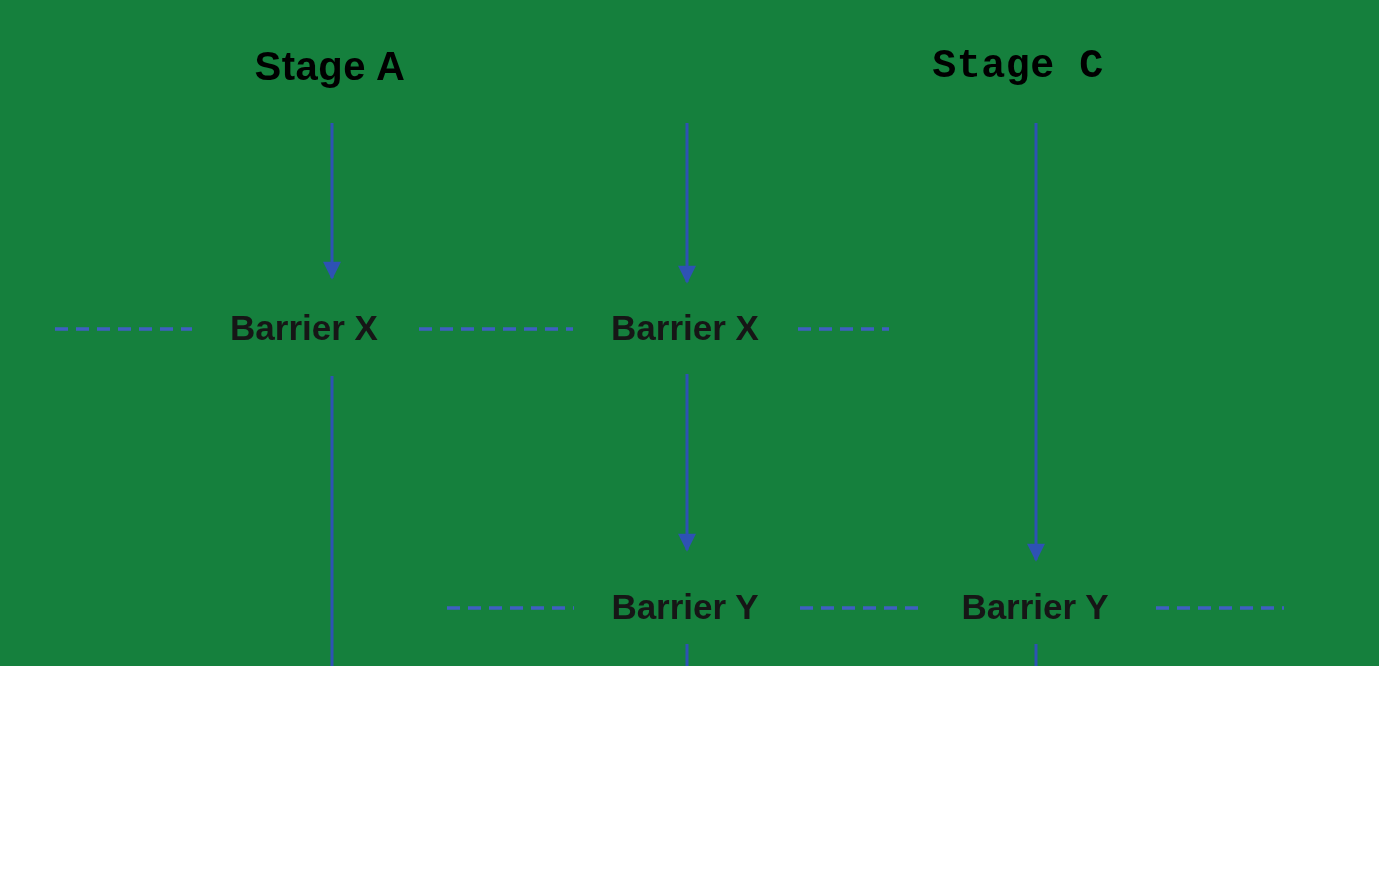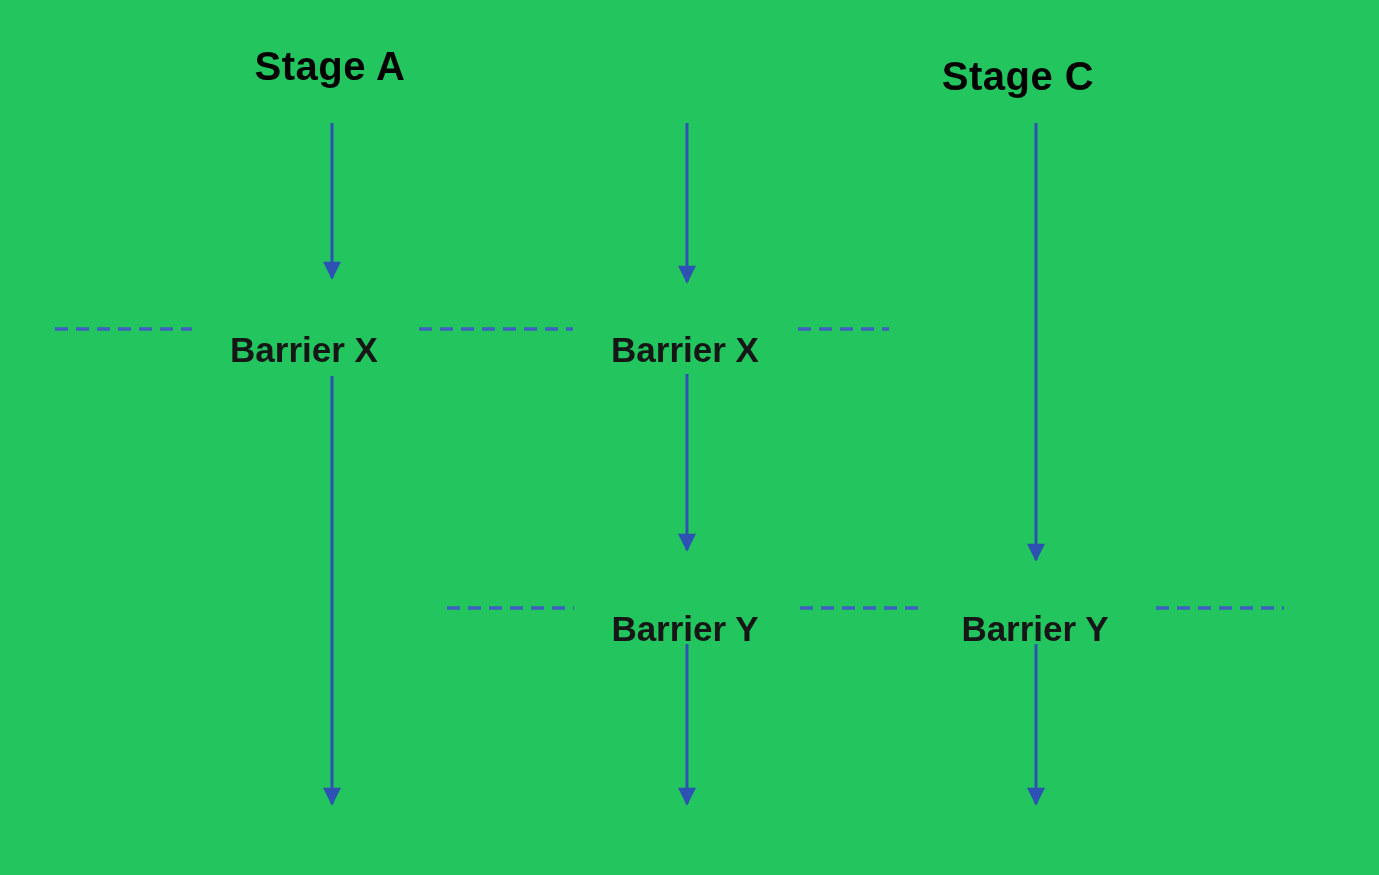--- a/index.html
+++ b/index.html
@@ -1,41 +1,40 @@
 <!DOCTYPE html>
 <html><head>
 <meta charset="utf-8">
 <style>
   html, body { margin: 0; padding: 0; background: #ffffff; }
   .canvas {
     position: relative;
     width: 1379px;
-    height: 875px;
-    background: #22c55e;
+    height: 666px;
+    background: #15803d;
     font-family: "Liberation Sans", sans-serif;
     overflow: hidden;
   }
   .canvas svg { position: absolute; left: 0; top: 0; }
   .label {
     position: absolute;
     transform: translate(-50%, -50%);
     white-space: nowrap;
     user-select: none;
   }
   .stage-header {
     font-size: 40px;
     font-weight: 700;
     color: #000000;
     letter-spacing: 0.5px;
   }
   .barrier-label {
     font-size: 35px;
     font-weight: 600;
     color: #161616;
-    margin-top: 22px;
   }
 </style>
 </head>
 <body>
 
 <div class="canvas">
 
   <svg width="1379" height="875" viewBox="0 0 1379 875">
     <defs>
       <marker id="arrowhead" viewBox="0 0 10 10" refX="9" refY="5" markerWidth="6.5" markerHeight="6" orient="auto-start-reverse">
@@ -56,20 +55,20 @@
     <line x1="55" y1="329" x2="192" y2="329" stroke-width="3.5" stroke-dasharray="13 8" stroke="#3f5fc2"></line>
     <line x1="419" y1="329" x2="573" y2="329" stroke-width="3.5" stroke-dasharray="13 8" stroke="#3f5fc2"></line>
     <line x1="798" y1="329" x2="889" y2="329" stroke-width="3.5" stroke-dasharray="13 8" stroke="#3f5fc2"></line>
 
     <line x1="447" y1="608" x2="574" y2="608" stroke-width="3.5" stroke-dasharray="13 8" stroke="#3f5fc2"></line>
     <line x1="800" y1="608" x2="921" y2="608" stroke-width="3.5" stroke-dasharray="13 8" stroke="#3f5fc2"></line>
     <line x1="1156" y1="608" x2="1284" y2="608" stroke-width="3.5" stroke-dasharray="13 8" stroke="#3f5fc2"></line>
   </svg>
 
   <div class="label stage-header" style="left:330px; top:66px;">Stage A</div>
-  <div class="label stage-header" style="left:1018px; top:76px;">Stage C</div>
+  <div class="label stage-header" style="left:1018px; top:66px;font-family:Liberation Mono, monospace;">Stage C</div>
 
   <div class="label barrier-label" style="left:304px; top:328px;">Barrier X</div>
   <div class="label barrier-label" style="left:685px; top:328px;">Barrier X</div>
   <div class="label barrier-label" style="left:685px; top:607px;">Barrier Y</div>
   <div class="label barrier-label" style="left:1035px; top:607px;">Barrier Y</div>
 
 </div>
 
 </body></html>

